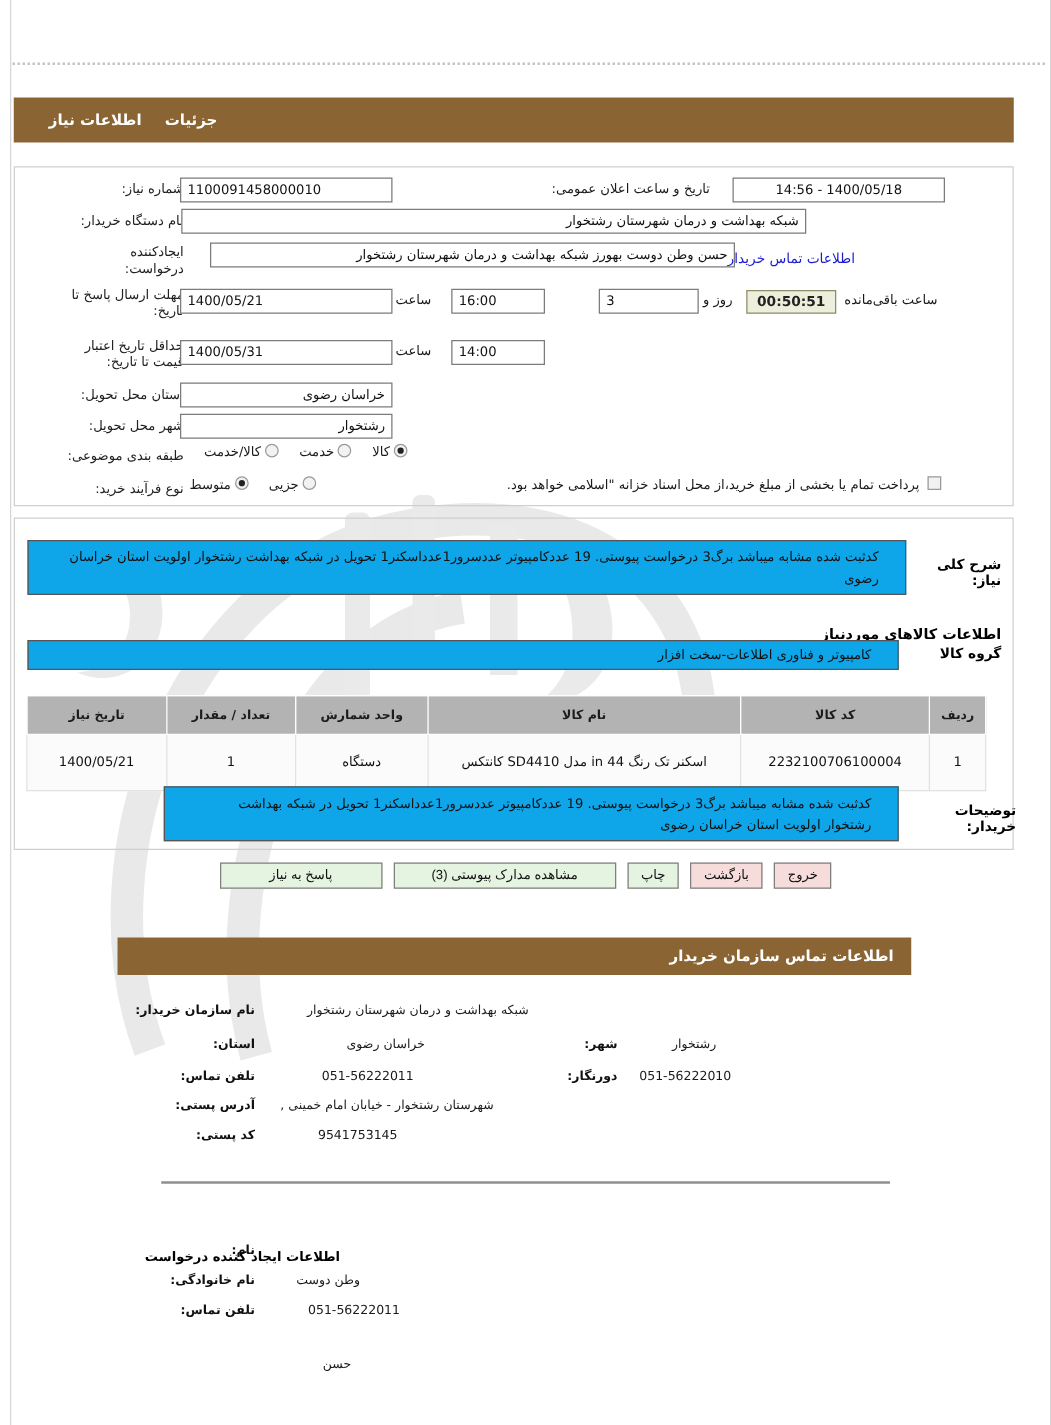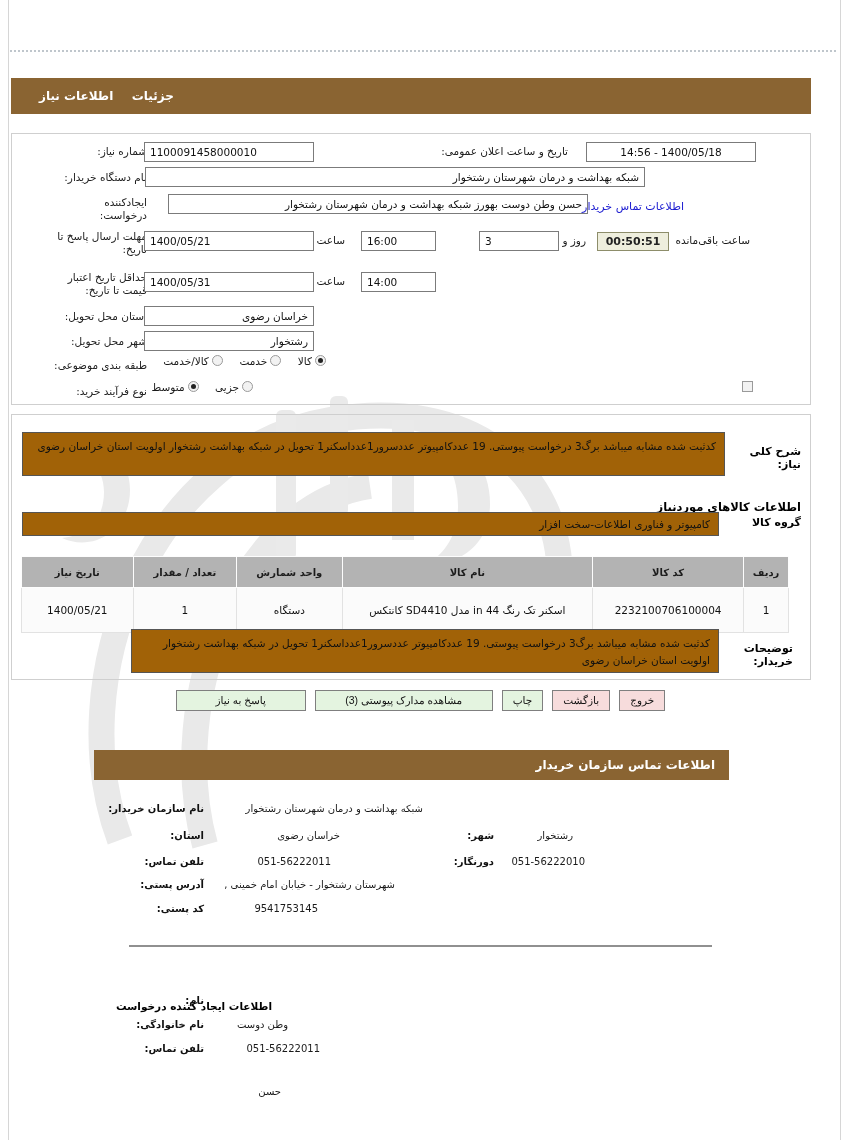--- a/index.html
+++ b/index.html
@@ -175,26 +175,26 @@
     width: 5px; height: 5px;
     border-radius: 50%;
     background: #222;
   }
   .opt { font-size: 10.5px; white-space: nowrap; margin-left: 10px; display: inline-block; }
 
   
   .textbox {
     position: absolute;
     border: 1px solid #555;
-    background: #a16207;
+    background: #0ea5e9;
     box-sizing: border-box;
     font-size: 10.5px;
     line-height: 17px;
     color: #111;
-    padding: 5px 8px;
+    padding: 5px 21px;
     text-align: right;
   }
   .sec-label {
     position: absolute;
     font-weight: bold;
     font-size: 11px;
     color: #000;
     text-align: right;
   }
   .sec-title {
@@ -381,20 +381,21 @@
   <div style="position:absolute; right:585px; top:381px; white-space:nowrap;">
     <span class="opt">
       <span class="radio"></span><span>جزیی</span>
     </span>
     <span class="opt">
       <span class="radio on"></span><span>متوسط</span>
     </span>
   </div>
   <div style="position:absolute; right:85px; top:381px; white-space:nowrap;">
     <span class="chk"></span>
+    <span class="opt">پرداخت تمام یا بخشی از مبلغ خرید،از محل اسناد خزانه "اسلامی خواهد بود.</span>
   </div>
 
   <div class="panel" id="panel-items"></div>
 
   <div class="sec-label" style="right:40px; top:445px; width:70px;">شرح کلی نیاز:</div>
   <div class="textbox" style="right:116px; top:432px; width:703px; height:44px;">کدثبت شده مشابه میباشد برگ3 درخواست پیوستی. 19 عددکامپیوتر عددسرور1عدداسکنر1 تحویل در شبکه بهداشت رشتخوار اولویت استان خراسان رضوی</div>
 
   <div class="sec-title" style="right:40px; top:500px;">اطلاعات کالاهای موردنیاز</div>
 
   <div class="sec-label" style="right:40px; top:516px; width:70px;">گروه کالا</div>
@@ -416,21 +417,21 @@
         <td>1</td>
         <td>2232100706100004</td>
         <td>اسکنر تک رنگ 44 in مدل SD4410 کانتکس</td>
         <td>دستگاه</td>
         <td>1</td>
         <td>1400/05/21</td>
       </tr>
     </tbody>
   </table>
 
-  <div class="sec-label" style="right:48px; top:642px; width:76px;">توضیحات خریدار:</div>
+  <div class="sec-label" style="right:28px; top:642px; width:76px;">توضیحات خریدار:</div>
   <div class="textbox" style="right:122px; top:629px; width:588px; height:44px;">کدثبت شده مشابه میباشد برگ3 درخواست پیوستی. 19 عددکامپیوتر عددسرور1عدداسکنر1 تحویل در شبکه بهداشت رشتخوار اولویت استان خراسان رضوی</div>
 
   <div class="btnrow">
     <button class="btn danger">خروج</button>
     <button class="btn danger">بازگشت</button>
     <button class="btn">چاپ</button>
     <button class="btn wide">مشاهده مدارک پیوستی (3)</button>
     <button class="btn med">پاسخ به نیاز</button>
   </div>
 

